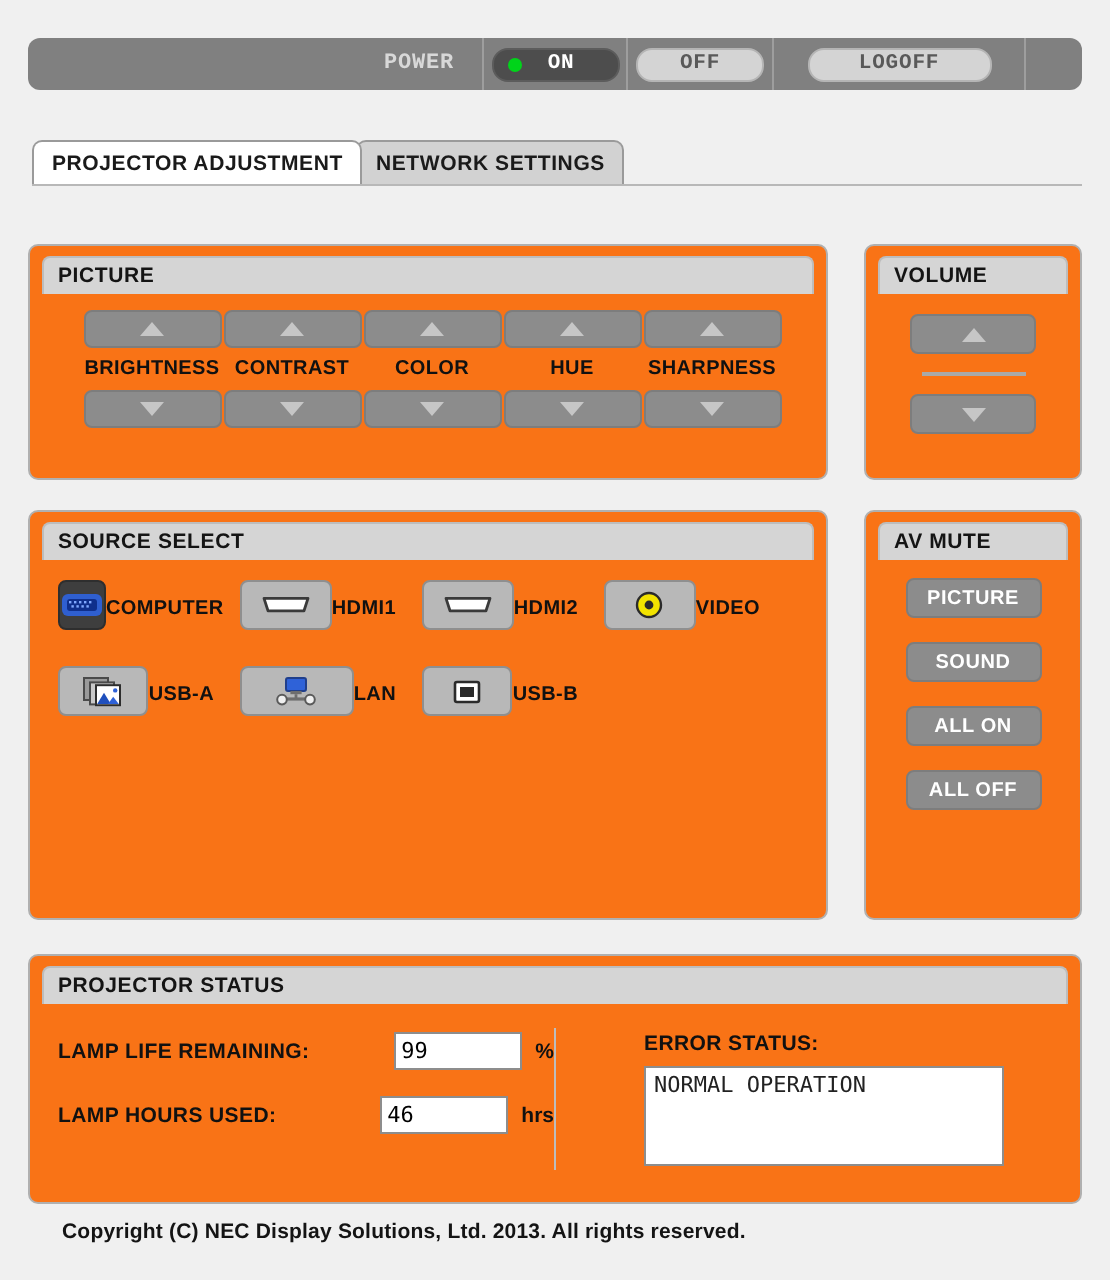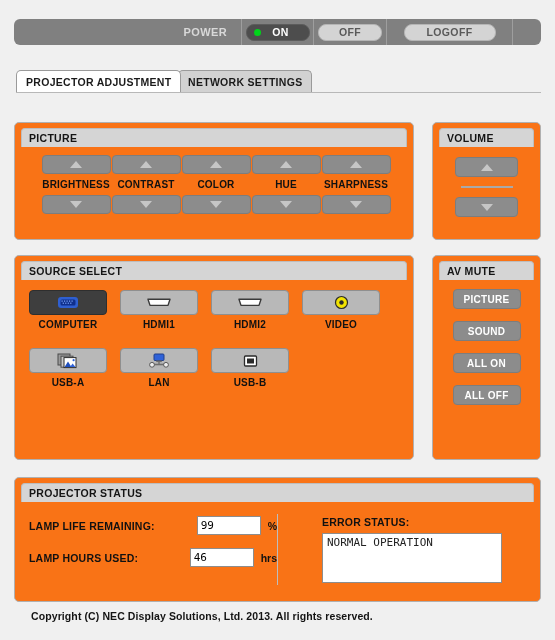--- a/index.html
+++ b/index.html
@@ -20,20 +20,21 @@
     position: absolute;
     left: 14px;
     top: 19px;
     width: 527px;
     height: 26px;
     background: #808080;
     border-radius: 6px;
     display: flex;
     align-items: stretch;
     box-sizing: border-box;
+    font-family: Liberation Mono, monospace;
   }
   .tb-cell {
     display: flex;
     align-items: center;
     justify-content: center;
     box-sizing: border-box;
   }
   .tb-div { border-right: 1px solid #9e9e9e; }
   #tb-power-label {
     flex: 0 0 228px;
@@ -246,21 +247,21 @@
     position: absolute;
     left: 14px;
     top: 34px;
     width: 370px;
   }
   .src-row { display: flex; }
   .src-cell {
     width: 78px;
     margin-right: 13px;
     display: flex;
-    flex-direction: column;
+    flex-direction: row;
     align-items: center;
   }
   .src-btn {
     width: 78px;
     height: 25px;
     background: #b8b8b8;
     border: 1px solid #8f8f8f;
     border-radius: 4px;
     display: flex;
     align-items: center;

